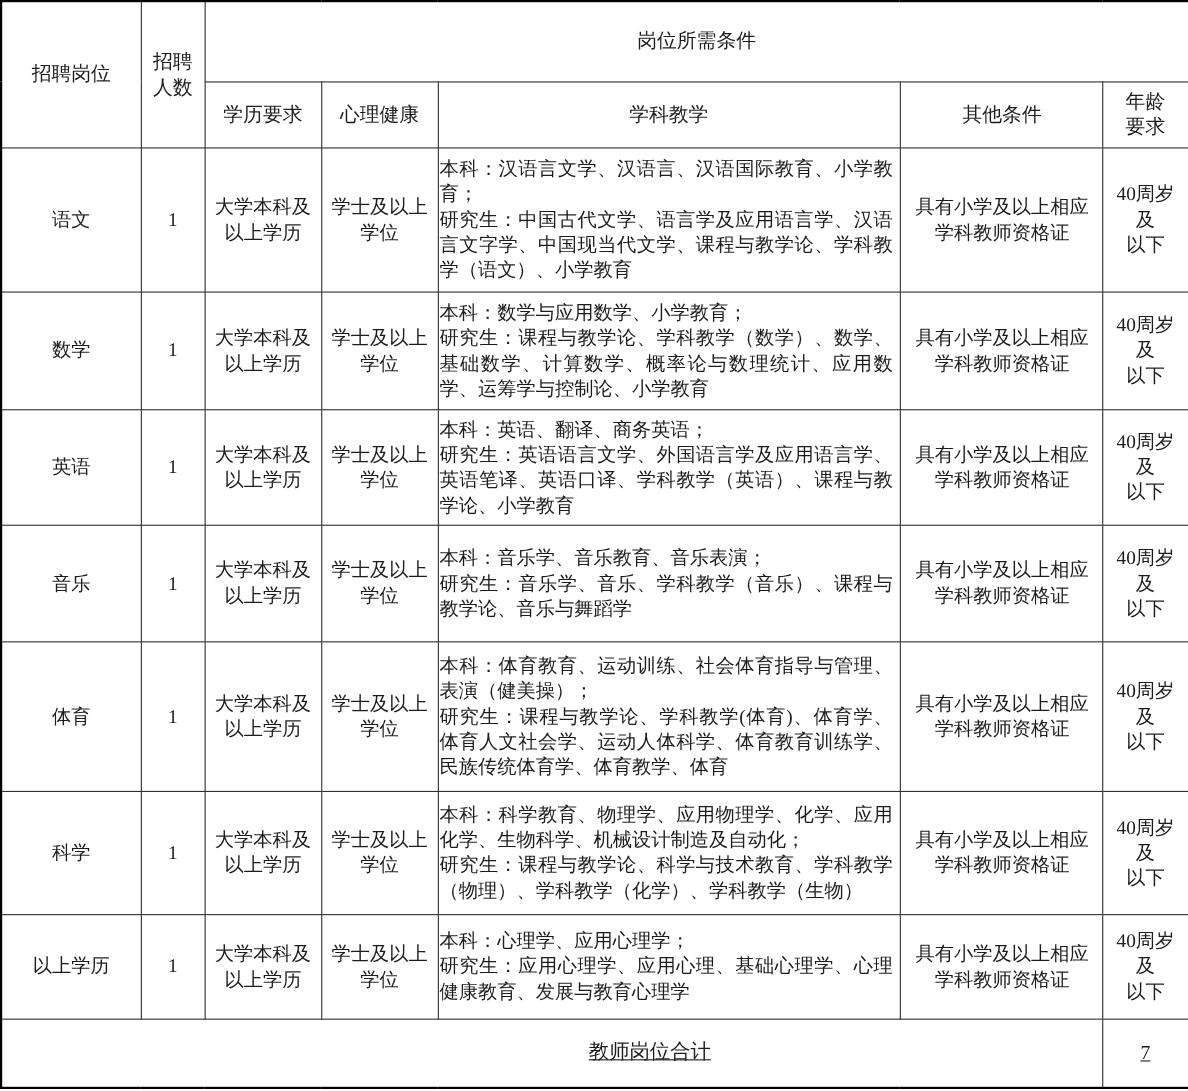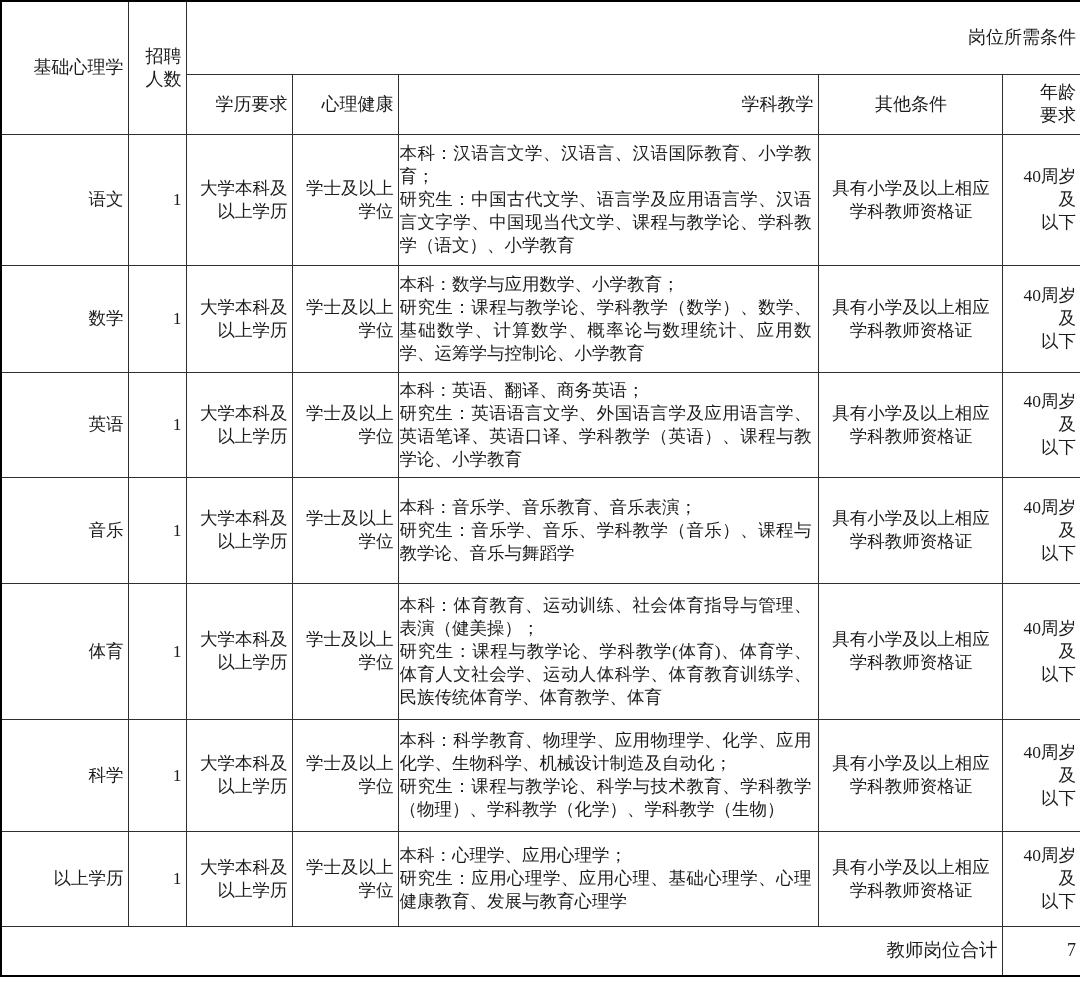--- a/index.html
+++ b/index.html
@@ -17,21 +17,21 @@
     table-layout: fixed;
     width: 1078px;
     margin: 0;
     border: 2px solid #000000;
     color: #1c1c1c;
   }
   th, td {
     border: 1px solid #2f2f2f;
     font-weight: normal;
     vertical-align: middle;
-    text-align: right;
+    text-align: center;
     font-size: 17.5px;
     line-height: 23px;
     padding: 2px 4px;
     box-sizing: border-box;
     overflow: hidden;
   }
   thead th { font-size: 18px; }
   .pre { white-space: pre-line; }
   .major {
     text-align: justify;
@@ -47,21 +47,21 @@
   
   thead tr:nth-child(1) { height: 73px; }
   thead tr:nth-child(2) { height: 60px; padding-left: 48px; }
   tbody tr:nth-child(1) { height: 131px; }
   tbody tr:nth-child(2) { height: 107px; }
   tbody tr:nth-child(3) { height: 105px; }
   tbody tr:nth-child(4) { height: 106px; }
   tbody tr:nth-child(5) { height: 136px; }
   tbody tr:nth-child(6) { height: 112px; }
   tbody tr:nth-child(7) { height: 95px;  }
-  tfoot tr { height: 50px; }
+  tfoot tr { height: 63px; text-decoration: underline; }
   .footer-label {
     padding-left: 182px;
     font-size: 18.5px;
   }
   .footer-value { font-size: 18px; }
 </style>
 </head>
 <body>
 
 <table class="recruit">
@@ -69,21 +69,21 @@
     <col style="width:127px">
     <col style="width:58px">
     <col style="width:106px">
     <col style="width:106px">
     <col style="width:420px">
     <col style="width:184px">
     <col style="width:79px">
   </colgroup>
   <thead>
     <tr>
-      <th rowspan="2">基础心理学</th>
+      <th rowspan="2">招聘岗位</th>
       <th rowspan="2" class="pre">招聘
 人数</th>
       <th colspan="5">岗位所需条件</th>
     </tr>
     <tr>
       <th>学历要求</th>
       <th>心理健康</th>
       <th>学科教学</th>
       <th class="other">其他条件</th>
       <th class="pre">年龄

